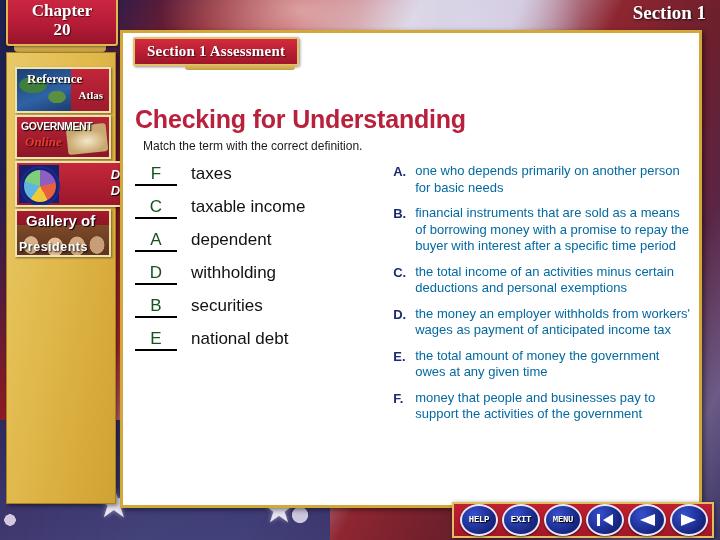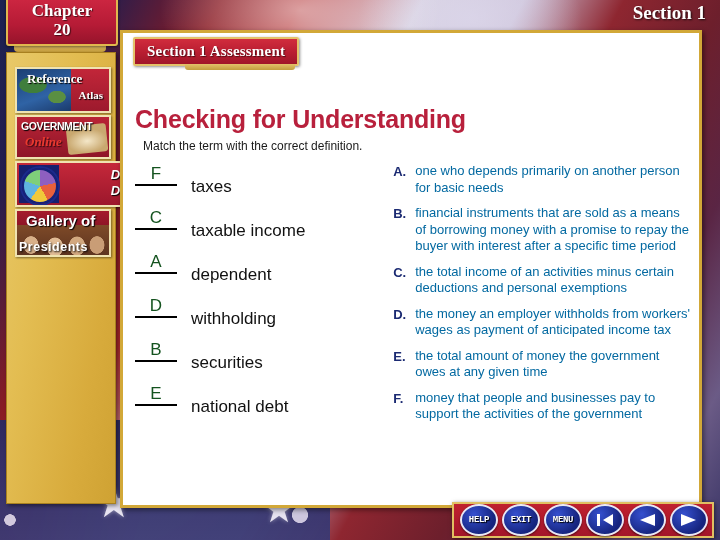--- a/index.html
+++ b/index.html
@@ -119,21 +119,21 @@
 
   
   .cols{position:absolute;left:12px;top:130px;width:556px;display:flex;gap:20px;}
   .col-left{width:240px;}
   .col-right{width:300px;}
 
   .term-row{display:flex;align-items:flex-start;margin-bottom:10px;}
   .blank{width:42px;min-width:42px;border-bottom:2px solid #000;text-align:center;
     margin-right:14px;margin-top:1px;height:22px;box-sizing:border-box;}
   .blank span{font-size:17px;color:#14531f;font-weight:500;}
-  .term-text{font-size:17px;color:#111;line-height:21px;max-width:170px;margin-top:13px;}
+  .term-text{font-size:17px;color:#111;line-height:21px;max-width:170px;}
 
   .def-row{display:flex;align-items:flex-start;margin-bottom:9px;}
   .def-letter{width:22px;min-width:22px;font-size:13px;font-weight:bold;color:#1b2a72;
     padding-top:1px;}
   .def-text{font-size:13px;color:#0369a1;line-height:16.5px;}
 
   
   .navbar{position:absolute;left:452px;top:502px;width:262px;height:36px;
     background:linear-gradient(180deg,#c0202f,#a3162a);
     border:2px solid #e0bf62;box-shadow:1px 1px 4px rgba(0,0,0,.5);

